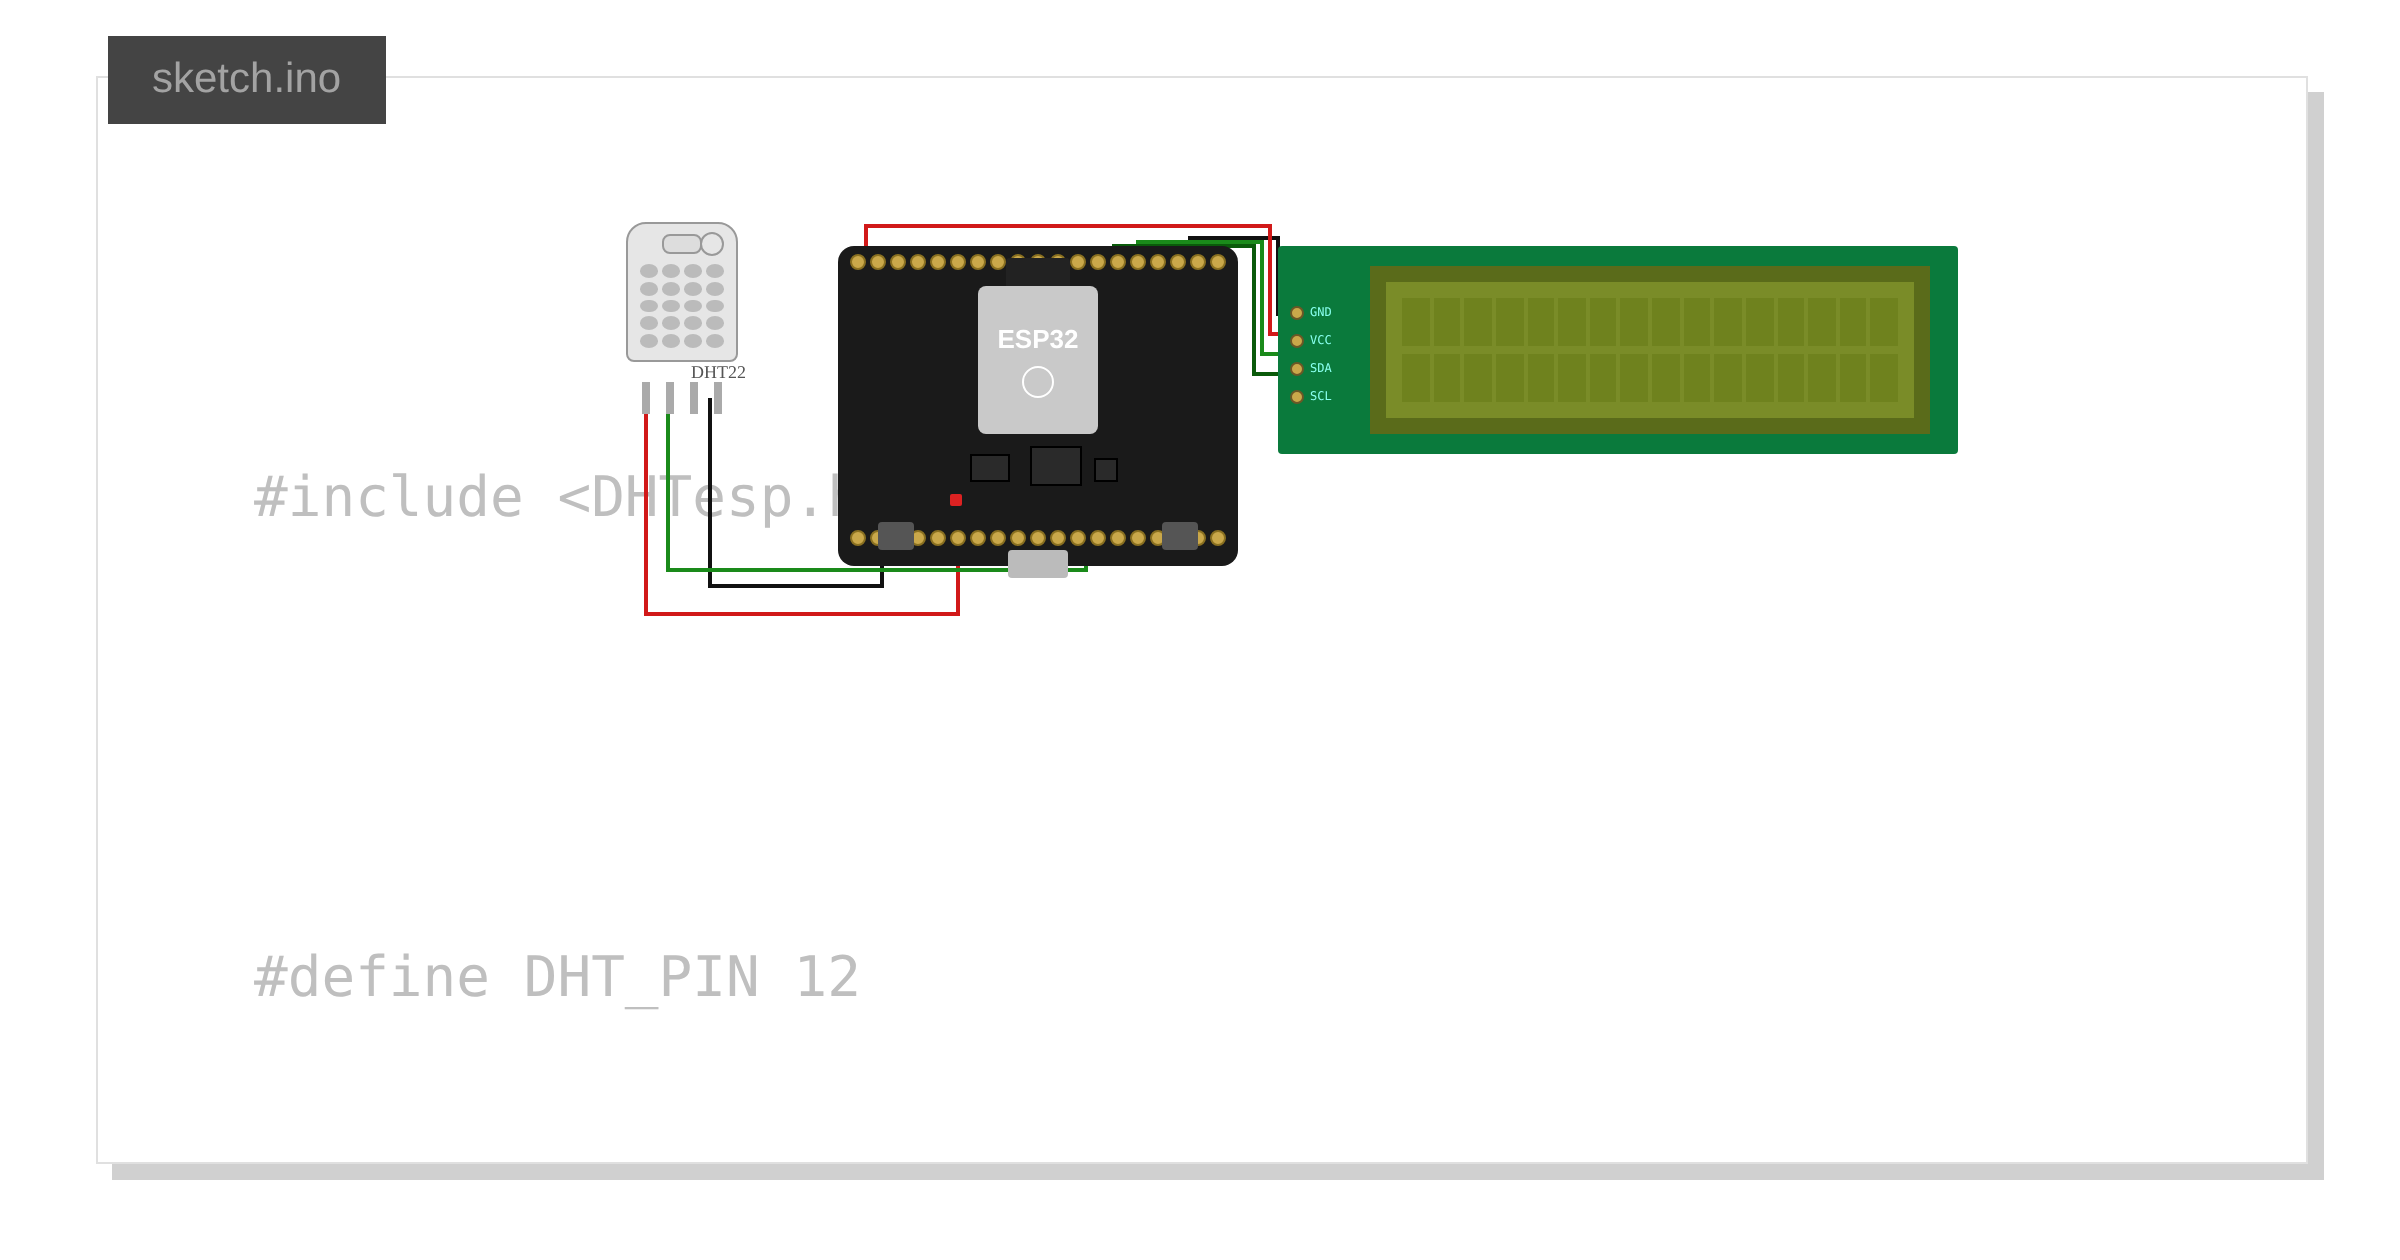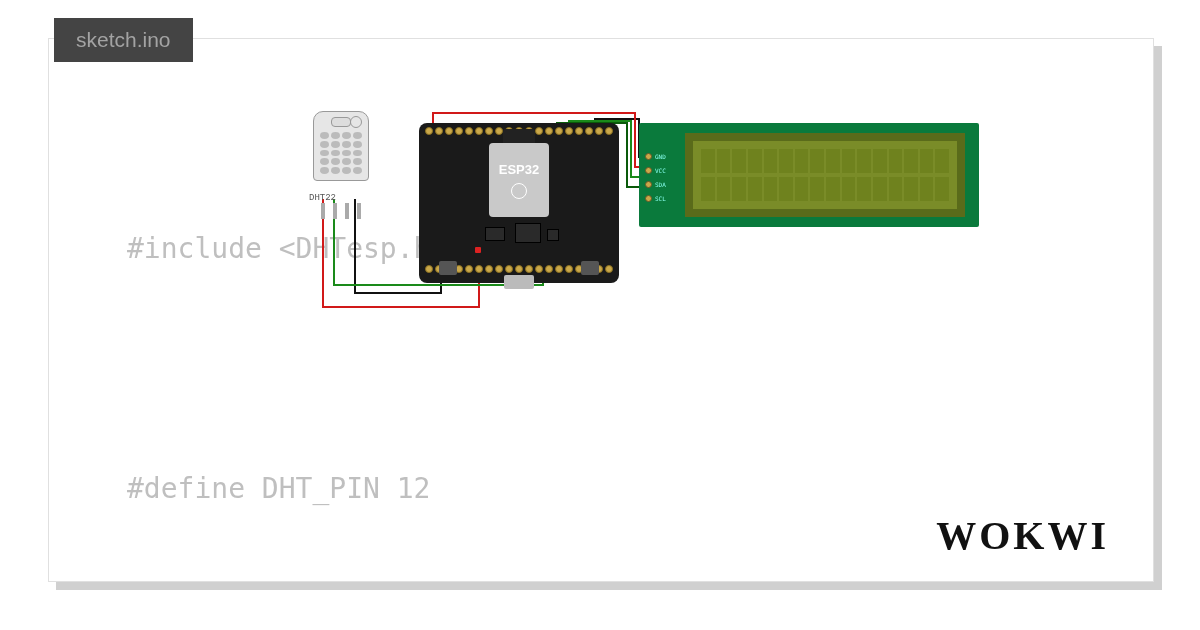--- a/index.html
+++ b/index.html
@@ -90,22 +90,22 @@
   .dht-slot {
     position:absolute; top:5px; left:50%; transform:translateX(-50%);
     width:20px; height:10px; border:1px solid #999; border-radius:4px;
     background:#ddd;
   }
   .dht-sensor {
     position:absolute; top:4px; right:6px;
     width:12px; height:12px; border:1px solid #999; border-radius:50%;
   }
   .dht-label {
-    text-align:left; font-size:9px; color:#555; margin-top:12px;
-    font-family: Liberation Mono, monospace;
+    text-align:right; font-size:9px; color:#555; margin-top:0;
+    font-family: Liberation Serif, serif;
   }
   .dht-pins {
     display:flex; justify-content:space-evenly; width:56px; margin:0 auto;
   }
   .dht-pin { width:4px; height:16px; background:#aaa; }
 
   
   .esp {
     position: absolute;
     left: 120px;
@@ -371,18 +371,17 @@
               <div class="lcd-cell"></div>
               <div class="lcd-cell"></div>
               <div class="lcd-cell"></div>
           </div>
         </div>
       </div>
     </div>
 
   </div>
 
-  <div class="logo">WOKWI</div>
 </div>
 
 <div class="tab">
   <span>sketch.ino</span>
 </div>
 
 </body></html>

